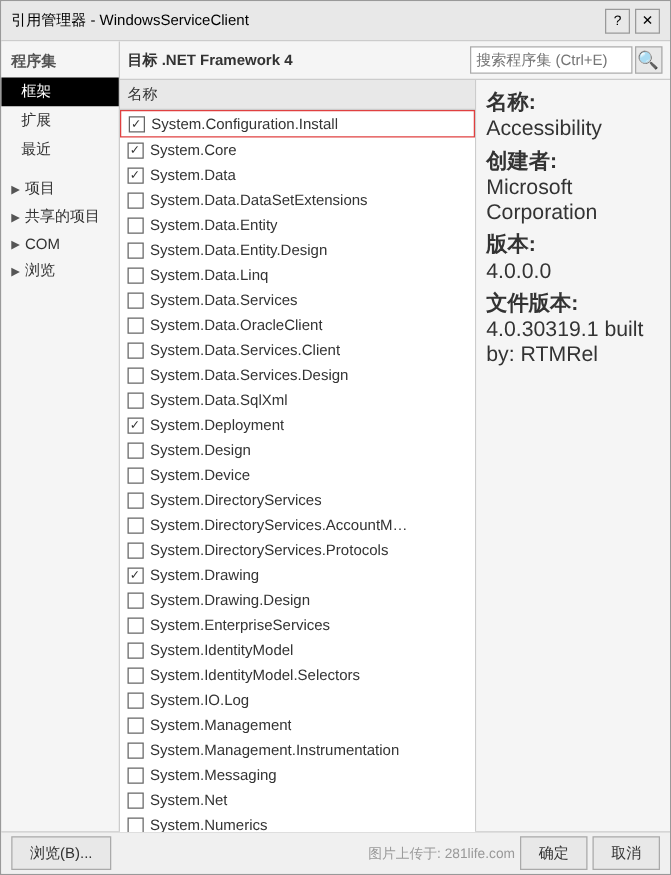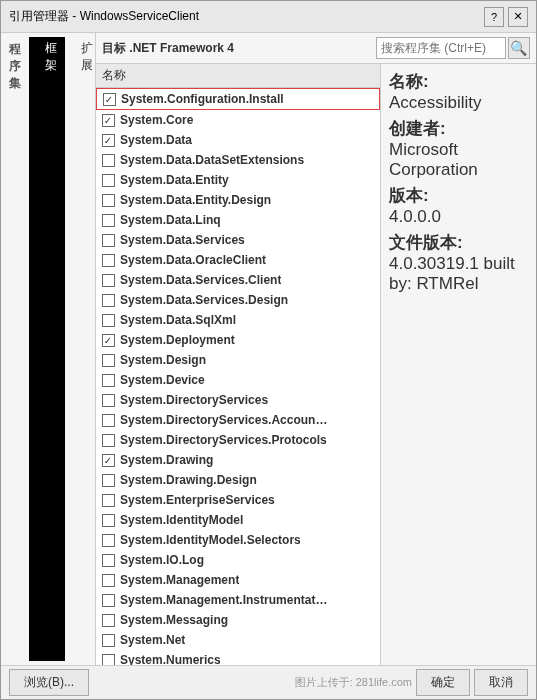--- a/index.html
+++ b/index.html
@@ -57,21 +57,21 @@
       flex: 1;
       overflow: hidden;
     }
     
     .sidebar {
       width: 95px;
       background: #f5f5f5;
       border-right: 1px solid #ccc;
       padding: 4px 0;
       display: flex;
-      flex-direction: row;
+      flex-direction: column;
     }
     .sidebar-section-header {
       padding: 4px 8px;
       font-size: 12px;
       color: #555;
       font-weight: bold;
     }
     .sidebar-item {
       padding: 3px 8px 3px 16px;
       font-size: 12px;
@@ -160,21 +160,20 @@
       content: '✓';
       color: #333;
       font-size: 10px;
     }
     .cb.empty {}
     .item-name {
       white-space: nowrap;
       overflow: hidden;
       text-overflow: ellipsis;
       max-width: 210px;
-      font-weight: bold;
     }
     
     .info-panel {
       width: 155px;
       padding: 6px 8px;
       background: #f5f5f5;
       font-size: 17px;
     }
     .info-row {
       margin-bottom: 4px;

